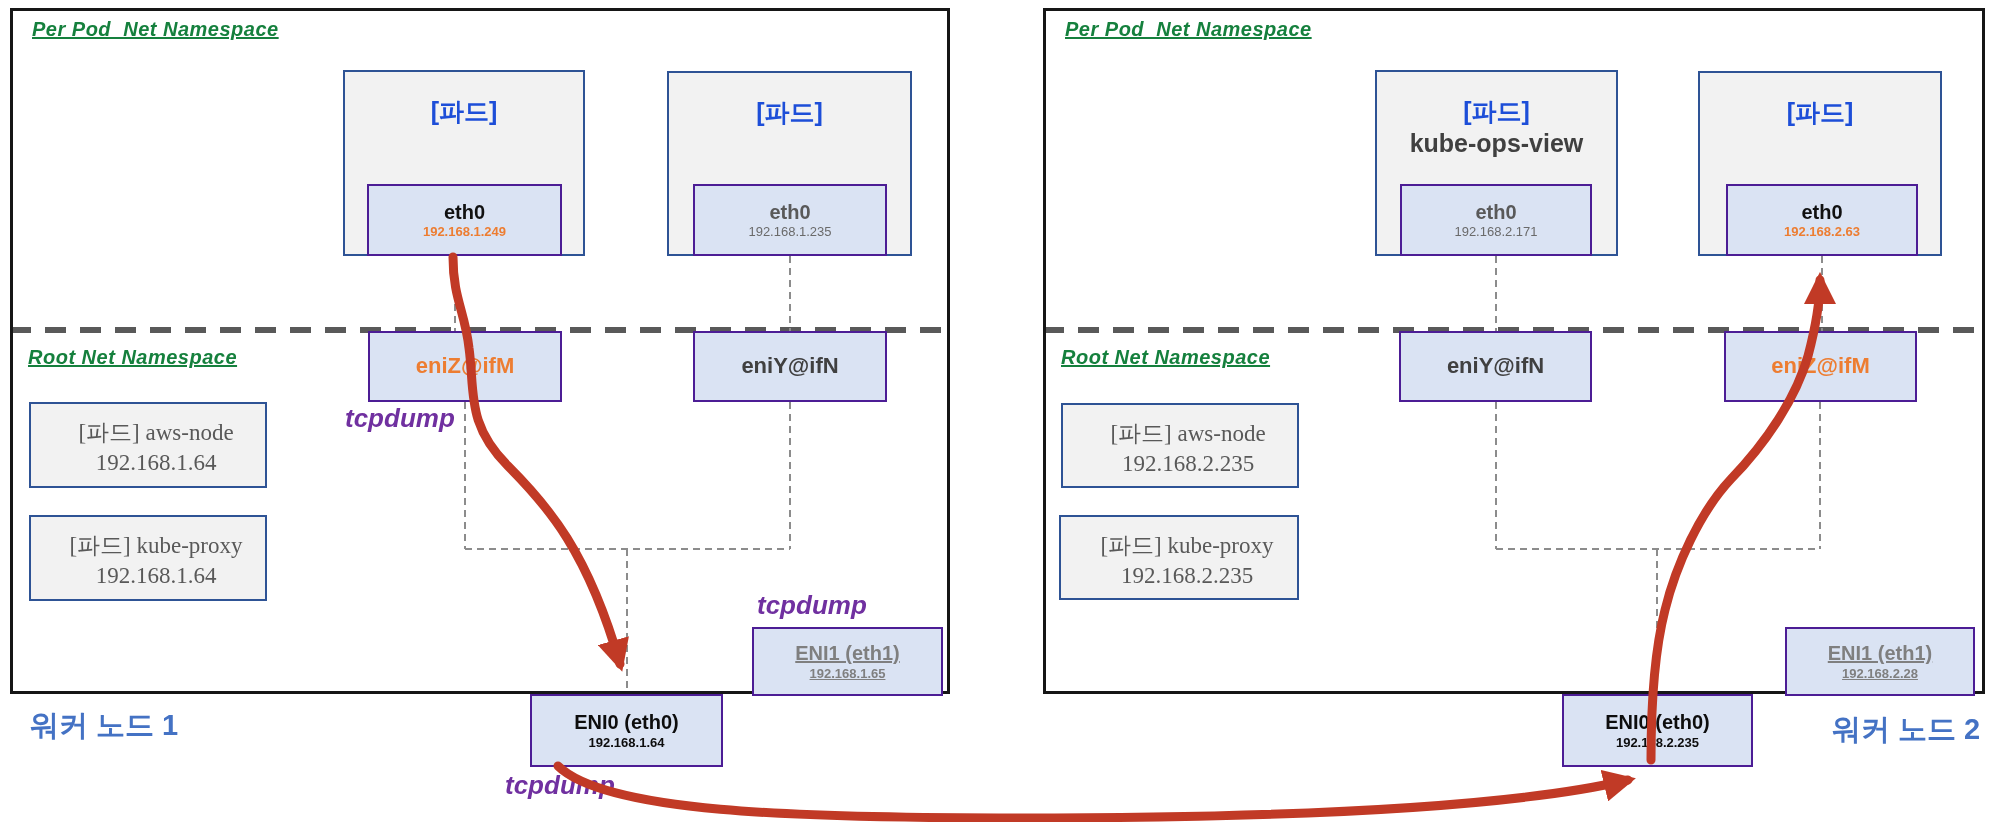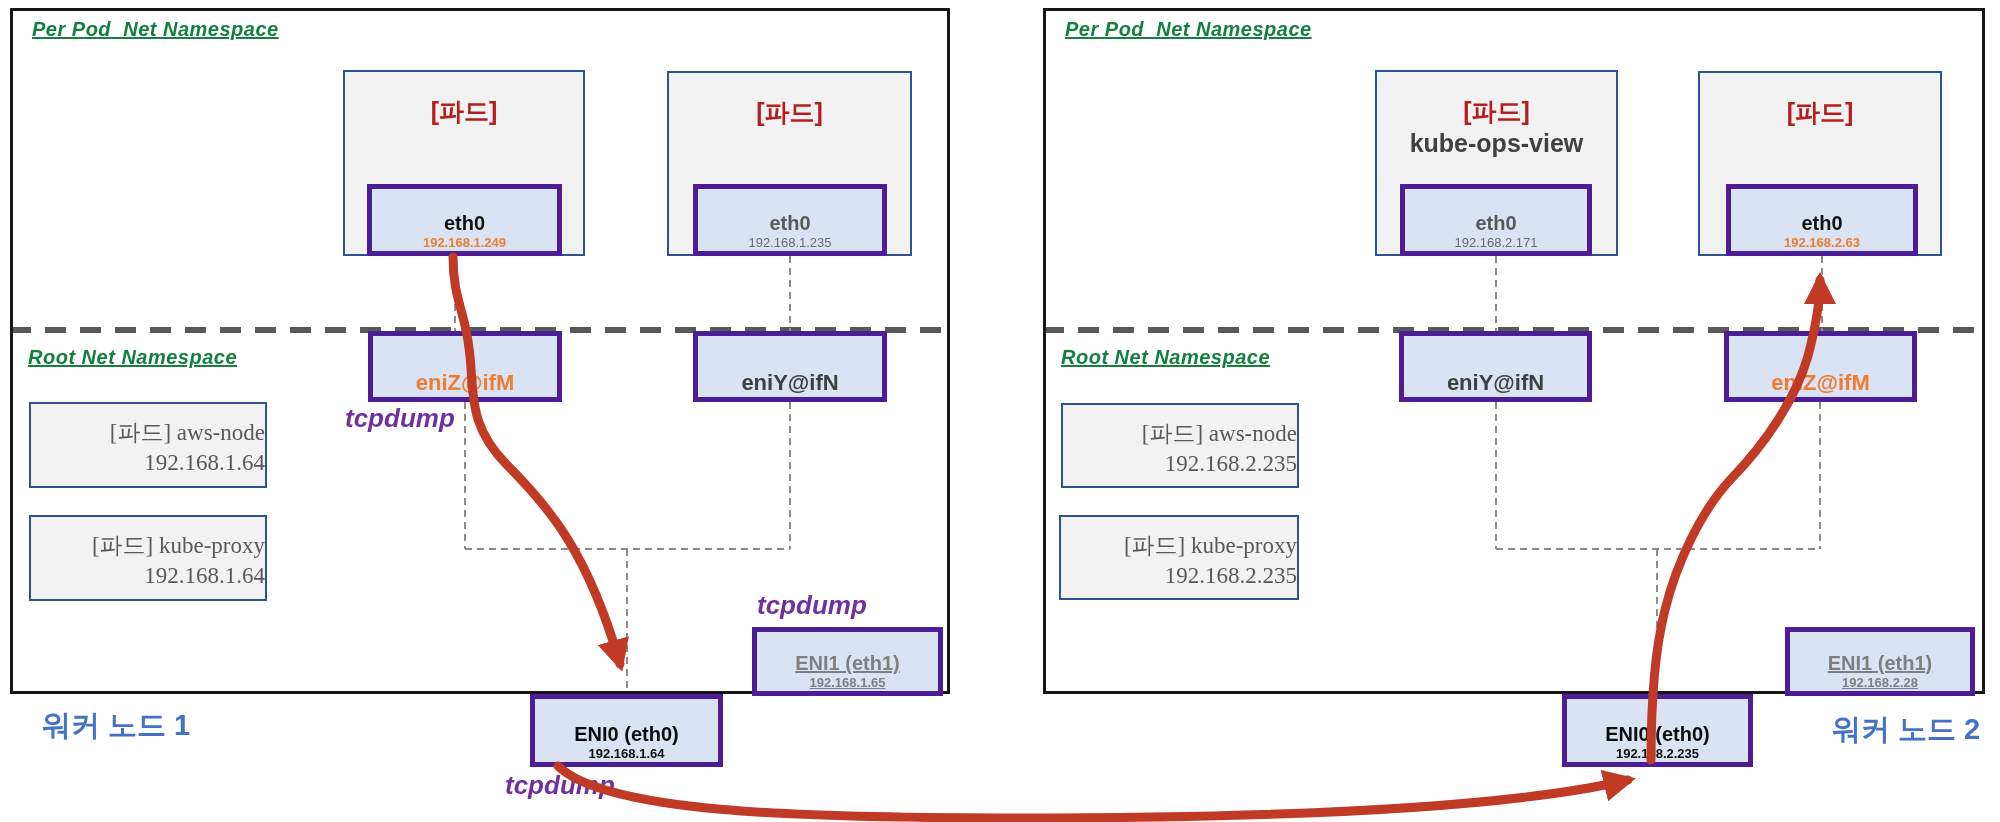--- a/index.html
+++ b/index.html
@@ -10,40 +10,40 @@
   svg.layer{position:absolute;left:0;top:0;width:2000px;height:822px;pointer-events:none;}
   #connector-layer{z-index:1;}
   #flow-layer{z-index:3;}
   .abs{position:absolute;box-sizing:border-box;z-index:2;}
   .node-box{border:3px solid #161616;background:transparent;}
   .ns-title{
     font-size:20px;font-weight:bold;font-style:italic;color:#15803d;
     text-decoration:underline;white-space:pre;letter-spacing:.5px;
   }
   .pod-box{background:#F2F2F2;border:2.5px solid #2E5395;text-align:center;}
-  .pod-tag{display:block;font-size:25px;font-weight:bold;color:#b91c1c;margin-top:24px;line-height:1.25;}
+  .pod-tag{display:block;font-size:25px;font-weight:bold;color:#1d4ed8;margin-top:24px;line-height:1.25;}
   .pod-name{display:block;font-size:25px;font-weight:bold;line-height:1.3;}
   .pod-name.orange{color:#ED7D31;}
   .pod-name.dark{color:#404040;}
   .ifbox{
-    background:#DAE3F3;border:5px solid #4c1d95;text-align:center;
-    display:flex;flex-direction:column;justify-content:flex-end;line-height:1.22;
+    background:#DAE3F3;border:2px solid #4c1d95;text-align:center;
+    display:flex;flex-direction:column;justify-content:center;line-height:1.22;
   }
   .if-l1{font-size:20px;font-weight:bold;color:#111;}
   .if-l2{font-size:13px;color:#111;}
   .if-l2.orange{color:#ED7D31;font-weight:bold;}
   .muted .if-l1{color:#595959;font-weight:600;}
   .muted .if-l2{color:#6a6a6a;}
   .veth{font-size:22px;font-weight:bold;}
   .veth .orangetxt{color:#ED7D31;}
   .veth .darktxt{color:#404040;}
   .hostpod{
     background:#F2F2F2;border:2.5px solid #2E5395;
     font-family:"Liberation Serif", serif;color:#595959;
-    font-size:23px;line-height:1.3;padding:14px 0 0 16px;text-align:right;
+    font-size:23px;line-height:1.3;padding:14px 0 0 16px;text-align:center;
   }
   .enibox-strong .if-l1,.enibox-strong .if-l2{color:#0d0d0d;font-weight:bold;}
   .enibox-muted .if-l1,.enibox-muted .if-l2{color:#7f7f7f;font-weight:600;text-decoration:underline;}
   .tcpdump{color:#7030A0;font-weight:bold;font-style:italic;font-size:26px;z-index:2;}
   .worker-label{color:#4472C4;font-weight:bold;font-size:29px;z-index:2;}
 </style>
 </head>
 <body>
 
 <div class="canvas">
@@ -115,21 +115,21 @@
   <div class="abs ifbox enibox-muted" style="left:752px;top:627px;width:191px;height:69px;">
     <span class="if-l1">ENI1 (eth1)</span>
     <span class="if-l2">192.168.1.65</span>
   </div>
   <div class="abs ifbox enibox-strong" style="left:530px;top:694px;width:193px;height:73px;">
     <span class="if-l1">ENI0 (eth0)</span>
     <span class="if-l2">192.168.1.64</span>
   </div>
   <div class="abs tcpdump" style="left:505px;top:770px;">tcpdump</div>
 
-  <div class="abs worker-label" style="left:30px;top:706px;margin-left:12px;">워커 노드 1</div>
+  <div class="abs worker-label" style="left:30px;top:706px;">워커 노드 1</div>
 
   <div class="abs node-box" style="left:1043px;top:8px;width:942px;height:686px;"></div>
 
   <div class="abs ns-title" style="left:1065px;top:18px;">Per Pod  Net Namespace</div>
 
   <div class="abs pod-box" style="left:1375px;top:70px;width:243px;height:186px;">
     <span class="pod-tag">[파드]</span>
     <span class="pod-name dark">kube-ops-view</span>
   </div>
   <div class="abs ifbox muted" style="left:1400px;top:184px;width:192px;height:72px;">

